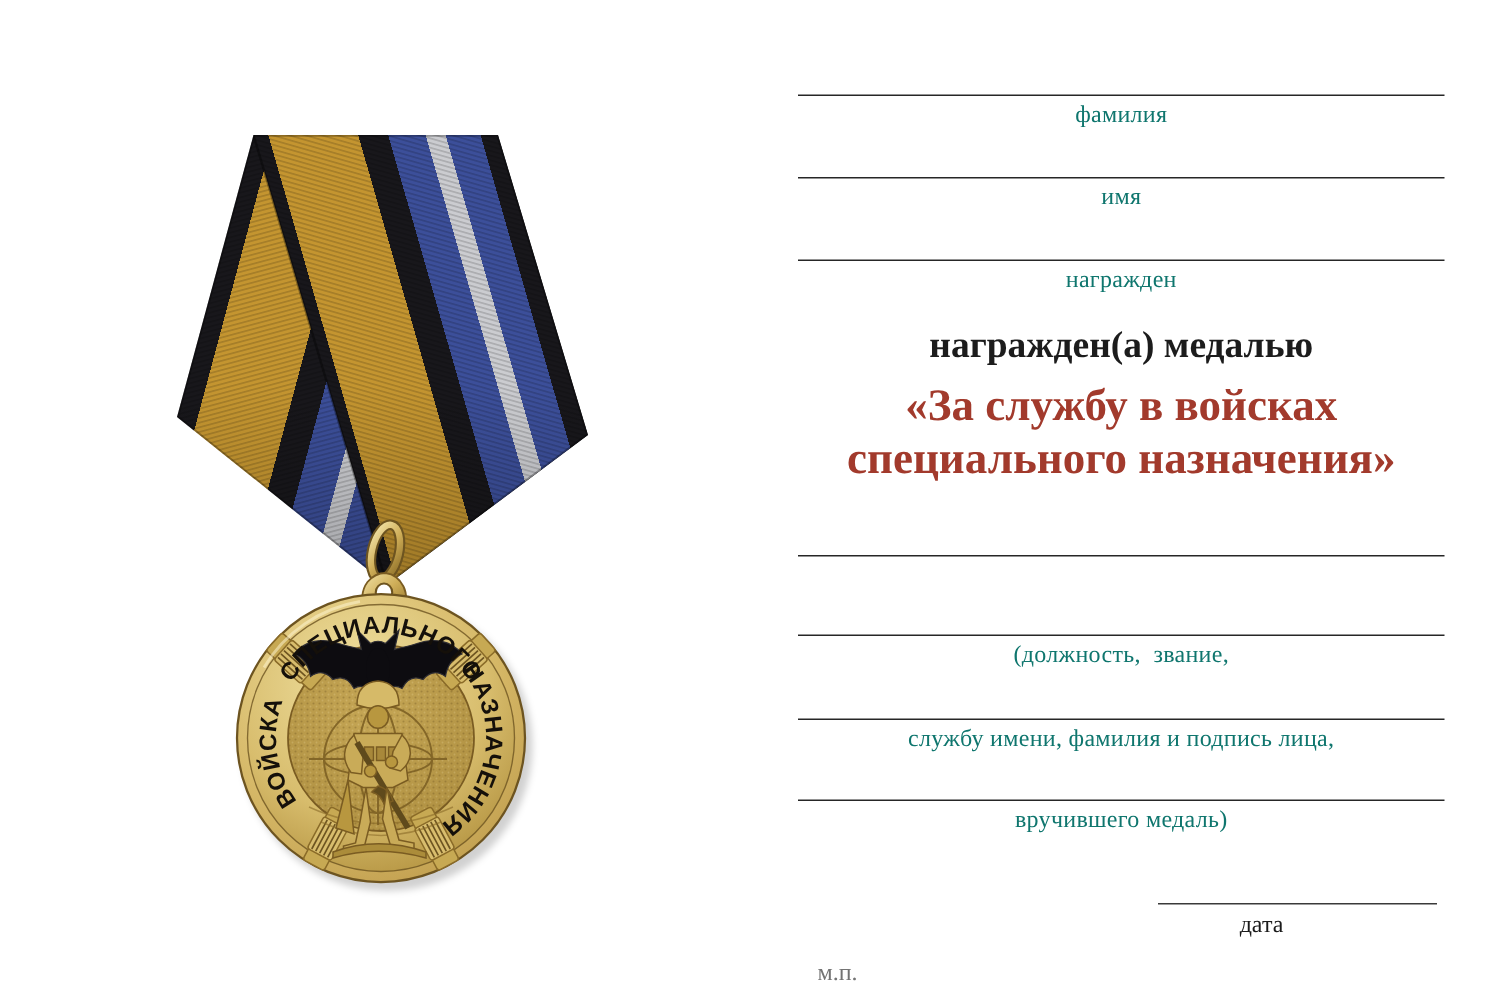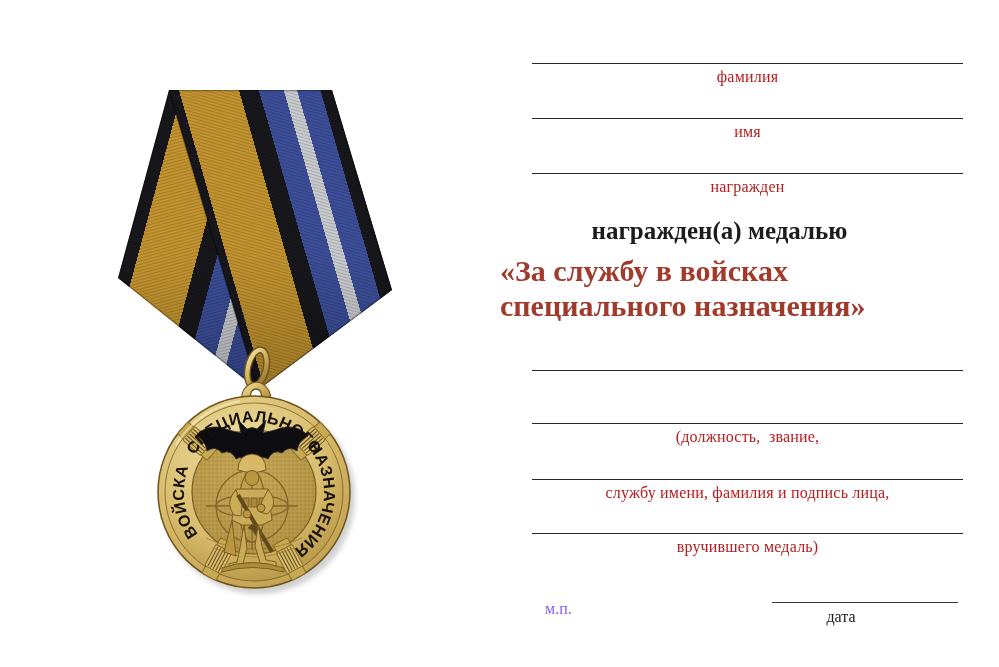--- a/index.html
+++ b/index.html
@@ -1,27 +1,27 @@
 <!DOCTYPE html>
 <html><head>
 <meta charset="utf-8">
 <style>
   html,body{margin:0;padding:0;background:#fff;}
   .page{position:relative;width:999px;height:667px;background:#ffffff;overflow:hidden;
         font-family:"Liberation Serif", serif;}
   .medal-wrap{position:absolute;left:80px;top:60px;width:340px;height:580px;}
   .f-line{position:absolute;left:532px;width:431px;height:0;border-top:1.6px solid #262626;}
   .f-label{position:absolute;left:532px;width:431px;text-align:center;
-           font:16px "Liberation Serif", serif;color:#b91c1c;letter-spacing:.2px;}
-  .award-intro{position:absolute;left:504px;width:431px;top:217px;text-align:center;
+           font:16px "Liberation Serif", serif;color:#0f766e;letter-spacing:.2px;}
+  .award-intro{position:absolute;left:532px;width:431px;top:217px;text-align:center;
            font-weight:bold;font-size:25px;color:#1c1c1c;}
-  .medal-title{position:absolute;left:500px;width:495px;text-align:left;
+  .medal-title{position:absolute;left:500px;width:495px;text-align:center;
            font-weight:bold;font-size:30px;line-height:34px;}
   .mt1{top:254px;} .mt2{top:289px;}
-  .seal{position:absolute;left:545px;top:600px;font:16px "Liberation Serif", serif;color:#8b5cf6;}
+  .seal{position:absolute;left:545px;top:640px;font:16px "Liberation Serif", serif;color:#737373;}
   .date-line{position:absolute;left:772px;top:602px;width:186px;height:0;border-top:1.8px solid #3a3a3a;}
   .date-label{position:absolute;left:748px;top:608px;width:186px;text-align:center;
            font:16px "Liberation Serif", serif;color:#1b1b1b;}
 </style>
 </head>
 <body>
 
 <div class="page">
 
   <svg class="medal-wrap" viewBox="80 60 340 580" width="340" height="580" xmlns="http://www.w3.org/2000/svg">

